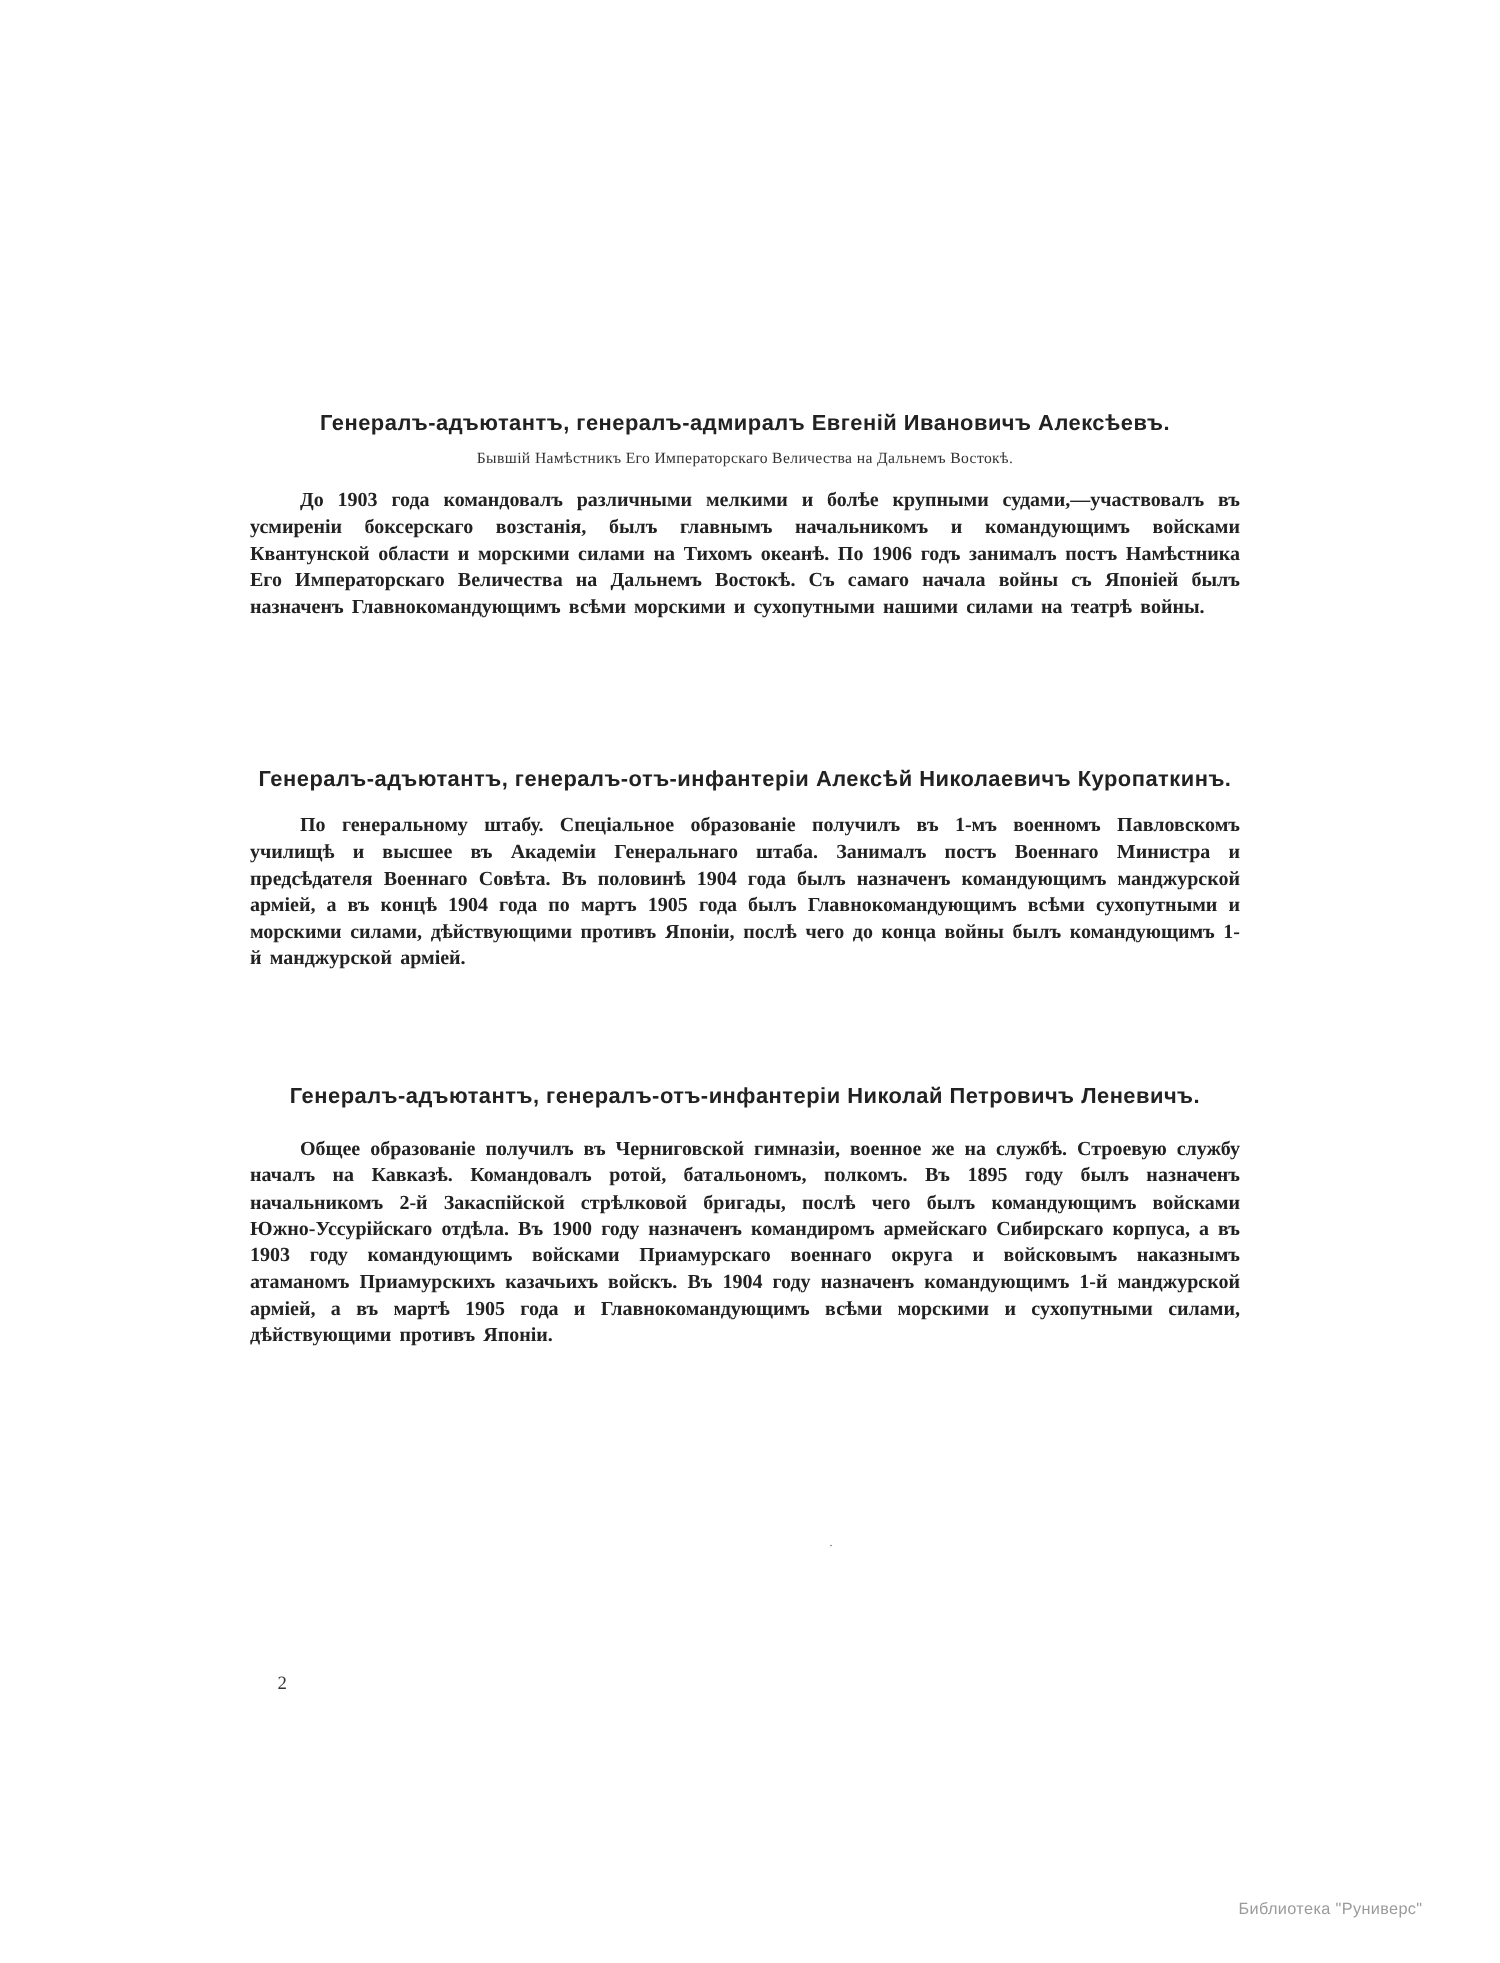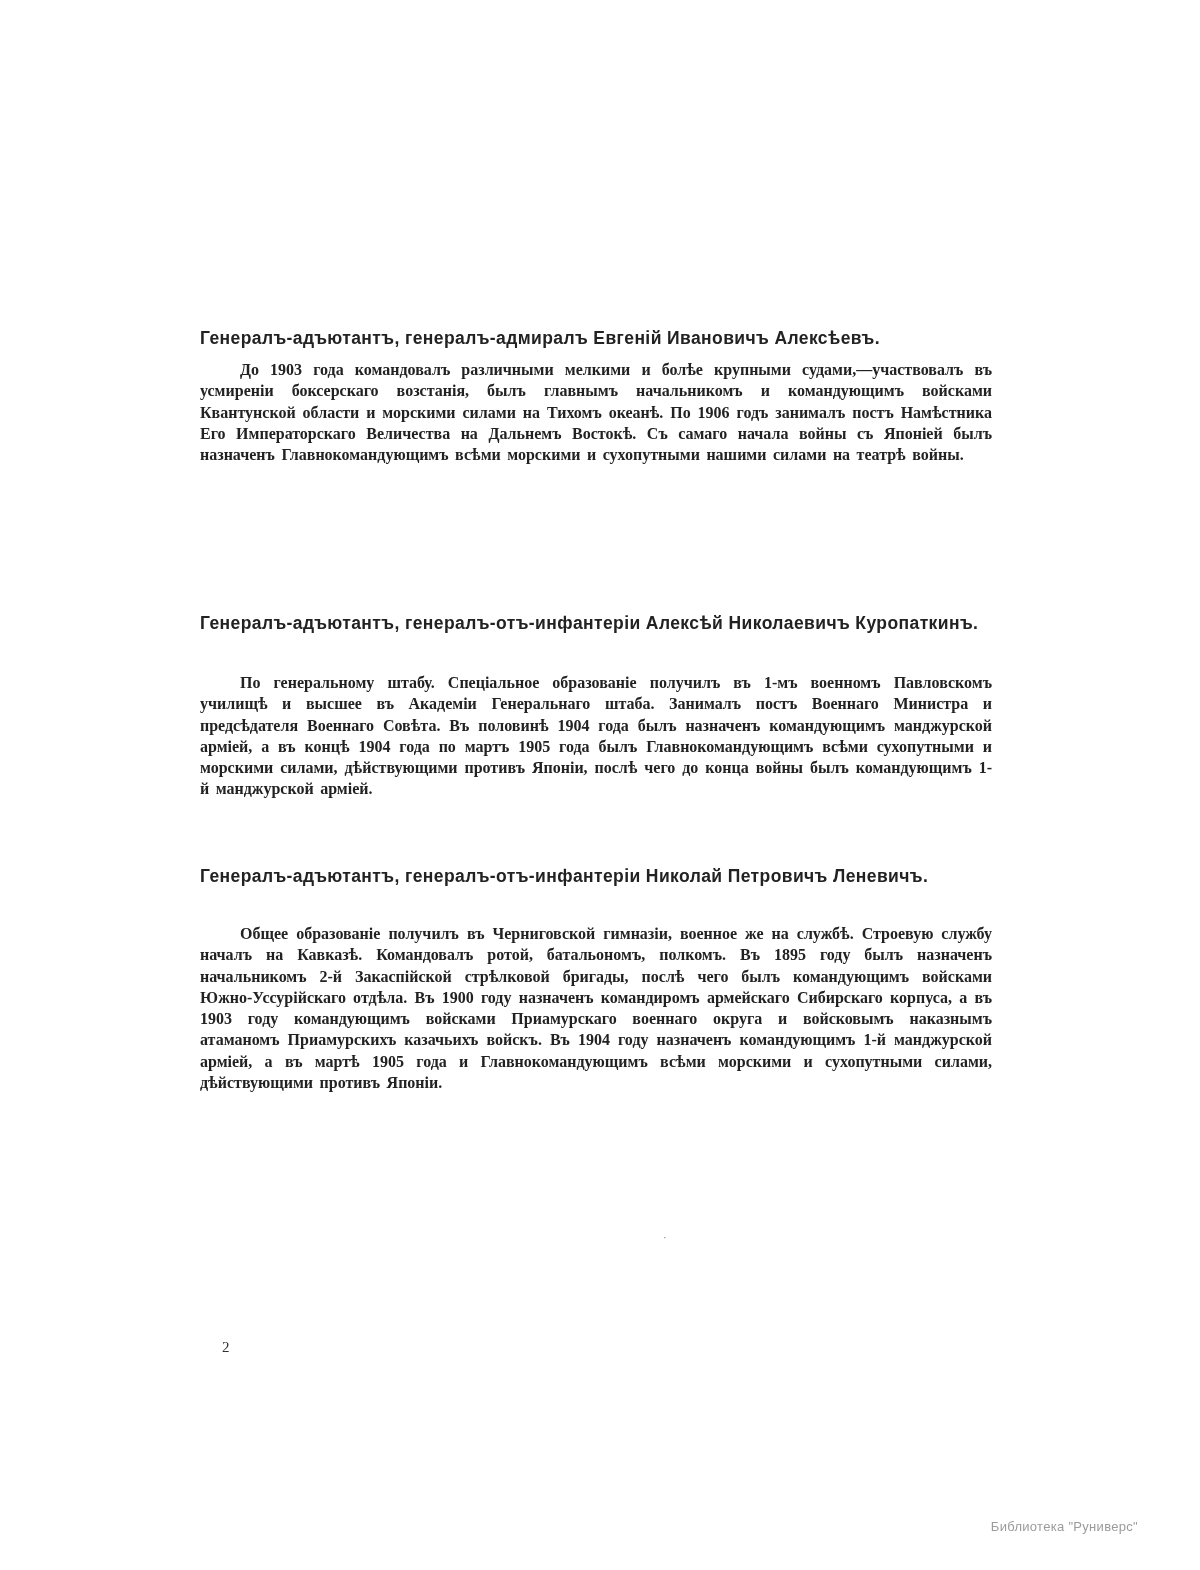--- a/index.html
+++ b/index.html
@@ -19,21 +19,21 @@
   .content-col {
     position: absolute;
     left: 200px;
     width: 792px;
   }
   .section-heading {
     font-family: "Liberation Sans", sans-serif;
     font-weight: bold;
     font-size: 17.5px;
     letter-spacing: 0.4px;
-    text-align: left;
+    text-align: center;
     color: #222;
     margin: 0 0 10px 0;
   }
   .section-subheading {
     font-family: "Liberation Serif", serif;
     font-size: 12.5px;
     letter-spacing: 0.3px;
     text-align: center;
     color: #333;
     margin: 0 0 16px 0;
@@ -43,23 +43,23 @@
     line-height: 21.3px;
     text-align: justify;
     text-indent: 40px;
     word-spacing: 2.5px;
     color: #222;
     margin: 0;
     font-weight: bold;
   }
   .sec1 { top: 328px; }
   .sec2 { top: 613px; }
-  .sec2 .section-heading { margin-bottom: 38px; }
+  .sec2 .section-heading { margin-bottom: 16px; }
   .sec3 { top: 866px; }
-  .sec3 .section-heading { margin-bottom: 36px; }
+  .sec3 .section-heading { margin-bottom: 22px; }
   .page-number {
     position: absolute;
     left: 222px;
     top: 1339px;
     font-size: 15px;
     font-family: "Liberation Serif", serif;
     color: #333;
   }
   .speck {
     position: absolute;
@@ -78,20 +78,21 @@
     letter-spacing: 0.3px;
   }
 </style>
 </head>
 <body>
 
 <div class="page">
 
   <div class="content-col sec1">
     <h2 class="section-heading">Генералъ-адъютантъ, генералъ-адмиралъ Евгеній Ивановичъ Алексѣевъ.</h2>
+    <div class="section-subheading">Бывшій Намѣстникъ Его Императорскаго Величества на Дальнемъ Востокѣ.</div>
     <p class="section-body">До 1903 года командовалъ различными мелкими и болѣе крупными судами,—участвовалъ въ усмиреніи боксерскаго возстанія, былъ главнымъ начальникомъ и командующимъ войсками Квантунской области и морскими силами на Тихомъ океанѣ. По 1906 годъ занималъ постъ Намѣстника Его Императорскаго Величества на Дальнемъ Востокѣ. Съ самаго начала войны съ Японіей былъ назначенъ Главнокомандующимъ всѣми морскими и сухопутными нашими силами на театрѣ войны.</p>
   </div>
 
   <div class="content-col sec2">
     <h2 class="section-heading">Генералъ-адъютантъ, генералъ-отъ-инфантеріи Алексѣй Николаевичъ Куропаткинъ.</h2>
     <p class="section-body">По генеральному штабу. Спеціальное образованіе получилъ въ 1-мъ военномъ Павловскомъ училищѣ и высшее въ Академіи Генеральнаго штаба. Занималъ постъ Военнаго Министра и предсѣдателя Военнаго Совѣта. Въ половинѣ 1904 года былъ назначенъ командующимъ манджурской арміей, а въ концѣ 1904 года по мартъ 1905 года былъ Главнокомандующимъ всѣми сухопутными и морскими силами, дѣйствующими противъ Японіи, послѣ чего до конца войны былъ командующимъ 1-й манджурской арміей.</p>
   </div>
 
   <div class="content-col sec3">
     <h2 class="section-heading">Генералъ-адъютантъ, генералъ-отъ-инфантеріи Николай Петровичъ Леневичъ.</h2>

